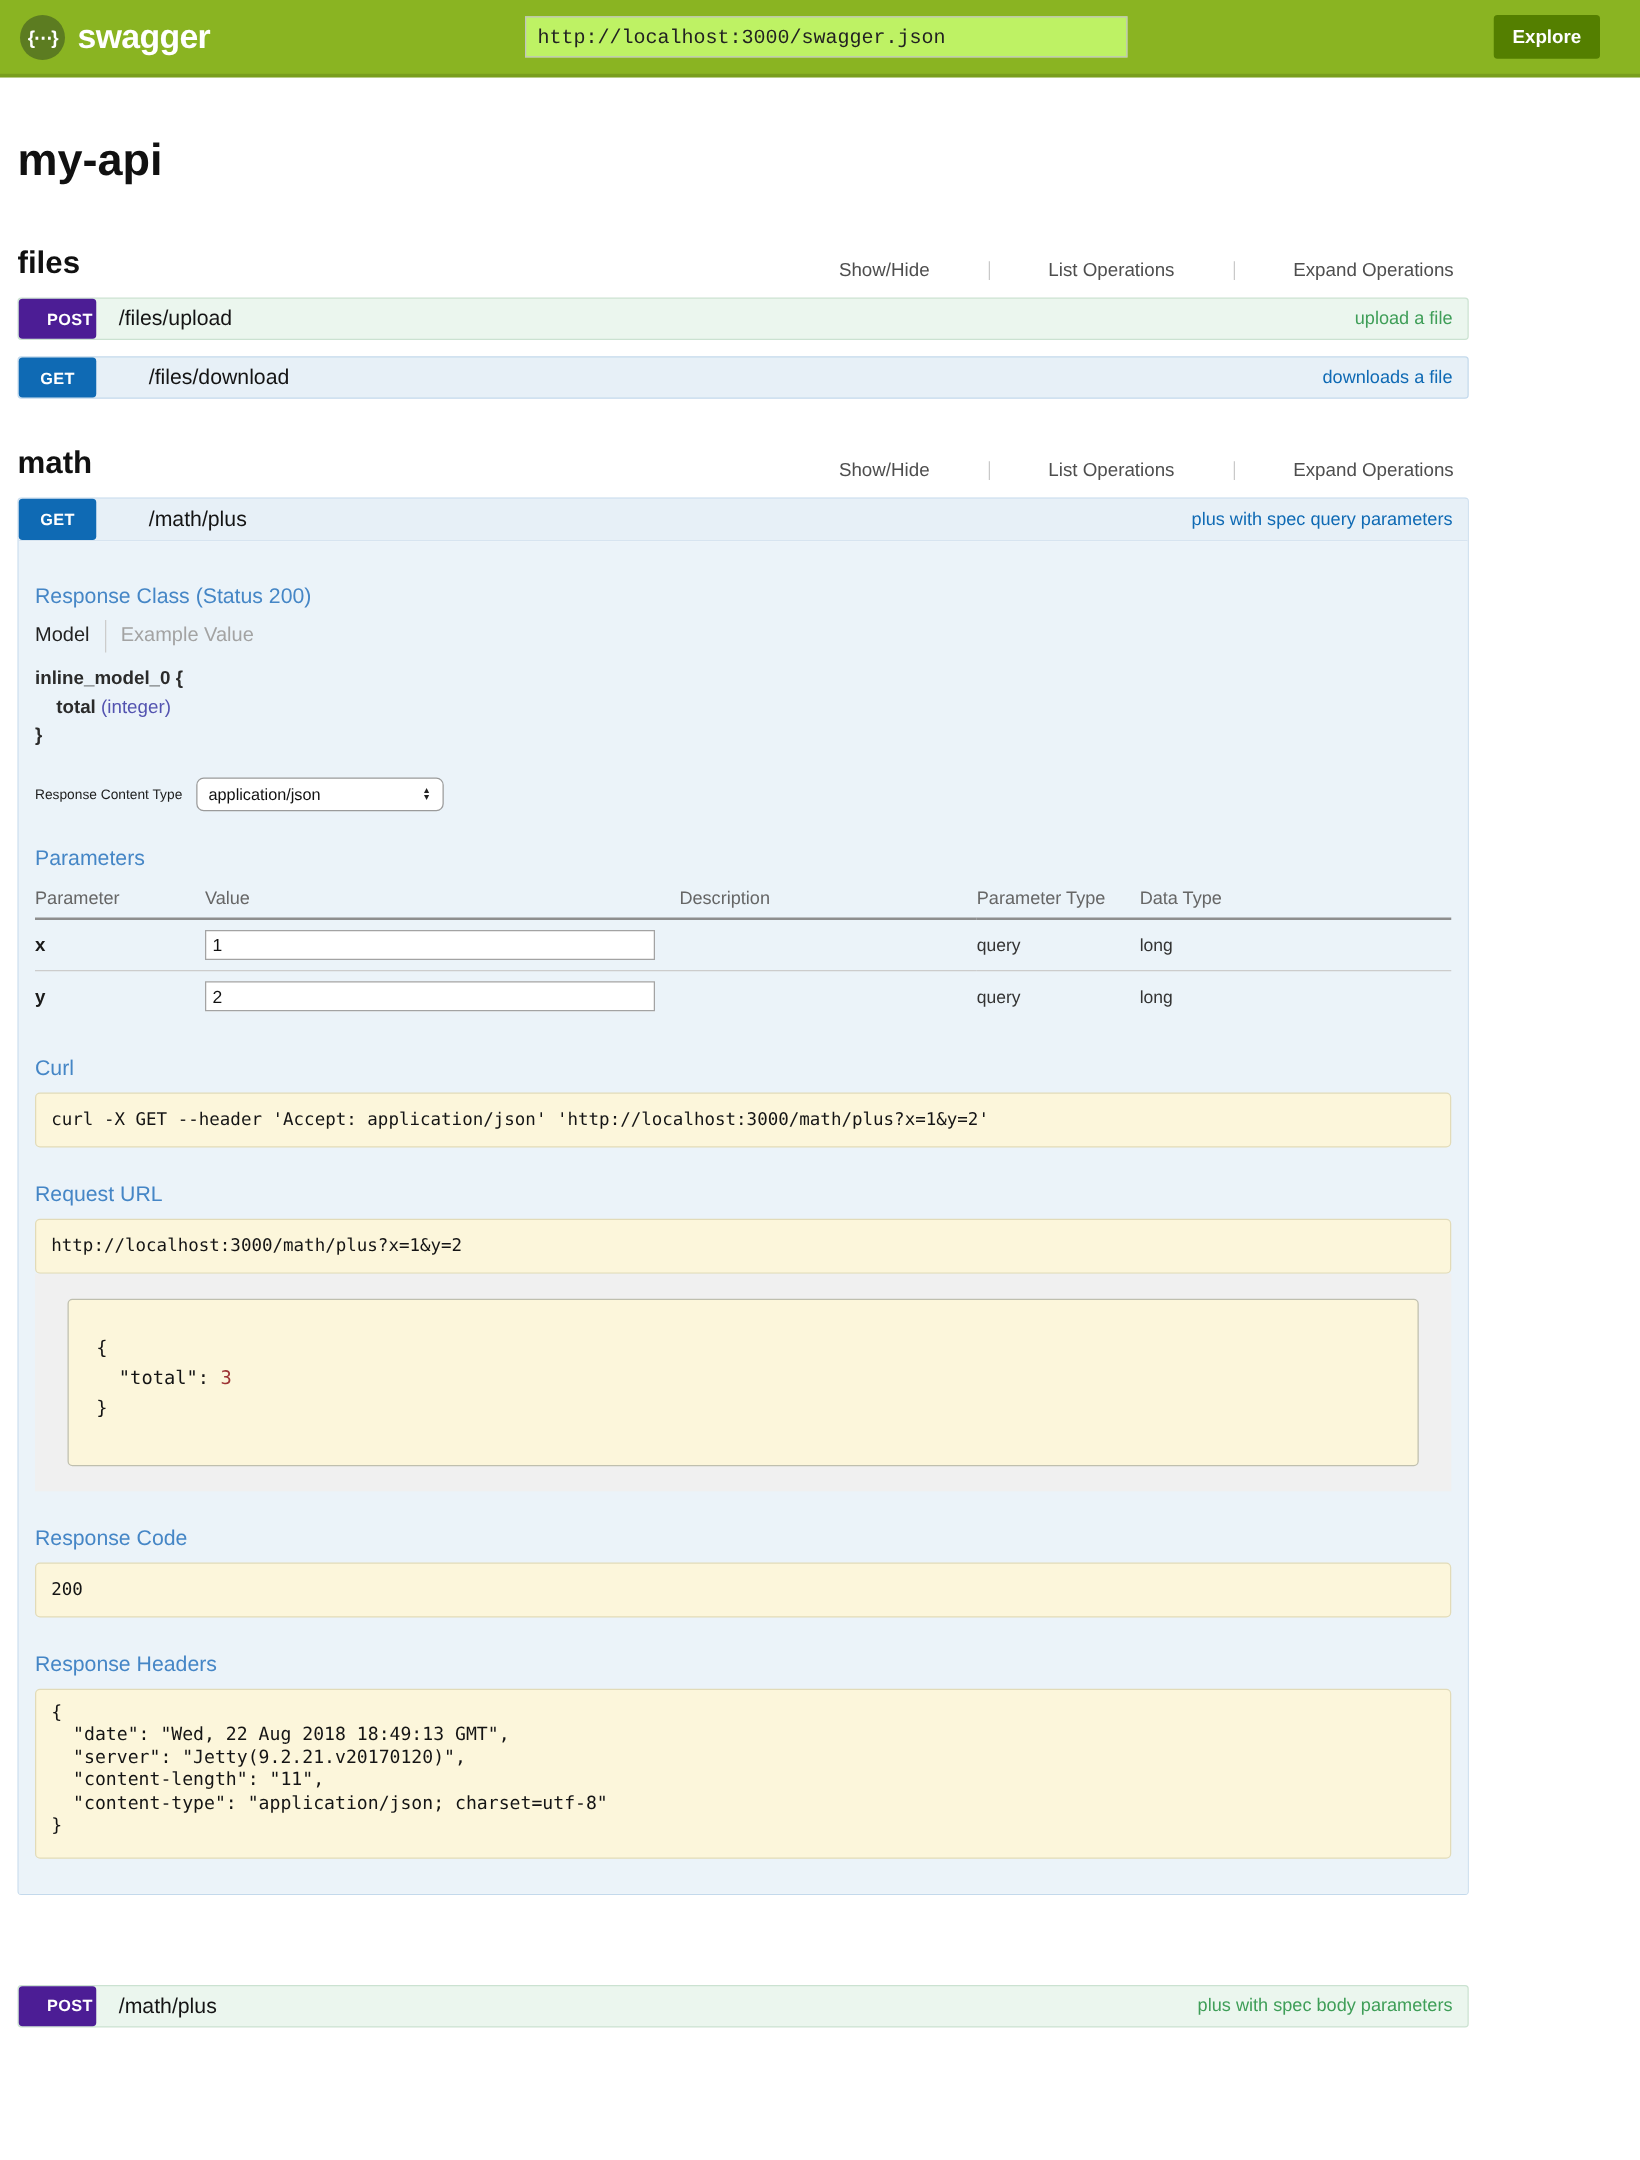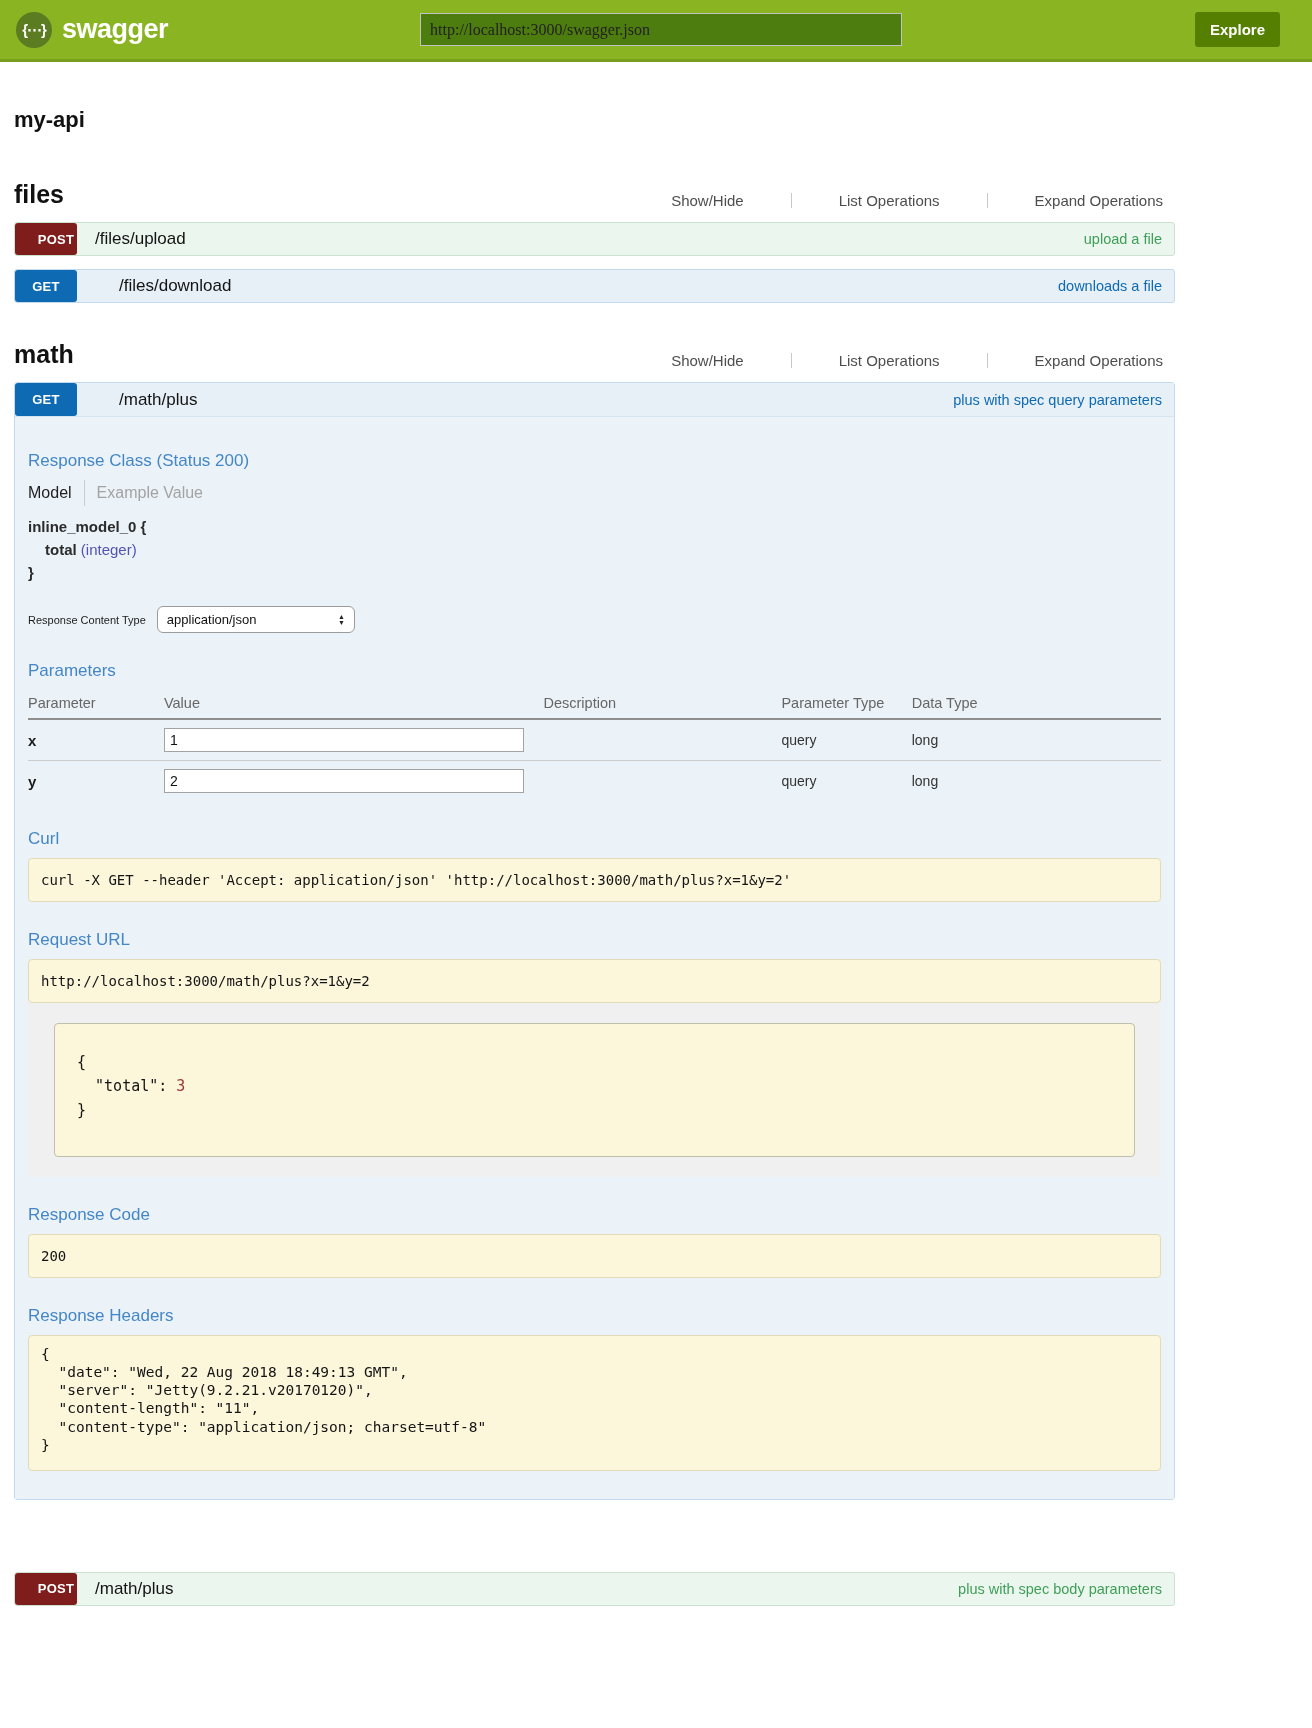--- a/index.html
+++ b/index.html
@@ -7,43 +7,43 @@
   body { font-family:"Liberation Sans", sans-serif; color:#333; }
 
   
   .topbar { height:62px; background:#8ab422; display:flex; align-items:center; padding:0 16px;
             border-bottom:3px solid rgba(0,0,0,0.12); }
   .logo-wrap { display:flex; align-items:center; cursor:pointer; }
   .logo-circle { width:36px; height:36px; border-radius:50%; background:#5c7c21; color:#fff;
                  display:flex; align-items:center; justify-content:center; font-weight:bold;
                  font-size:15px; letter-spacing:-1px; }
   .logo-text { color:#fff; font-weight:bold; font-size:27px; margin-left:10px; letter-spacing:-0.5px; }
-  .url-input { margin-left:252px; width:482px; height:33px; border:1px solid #c2c2c2; background:#4d7c0f;
-               padding:0 9px; font-size:16px; font-family:Liberation Serif, serif; color:#222; }
+  .url-input { margin-left:252px; width:482px; height:33px; border:1px solid #c2c2c2; background:#bef264;
+               padding:0 9px; font-size:16px; font-family:Liberation Mono, monospace; color:#222; }
   .explore-btn { margin-left:auto; margin-right:16px; background:#547f00; color:#fff; border:none;
                  border-radius:3px; font-weight:bold; font-size:15px; padding:9px 15px; cursor:pointer;
                  font-family:"Liberation Sans", sans-serif; }
 
   
   .container { width:1161px; margin-left:14px; }
-  h1.api-title { font-size:22px; color:#111; margin:45px 0 47px; font-weight:bold; }
+  h1.api-title { font-size:36px; color:#111; margin:45px 0 47px; font-weight:bold; }
 
   .section-head { display:flex; align-items:flex-end; justify-content:space-between; margin-bottom:13px; }
   .section-head h2 { font-size:25px; margin:0; color:#111; font-weight:bold; }
   .section-links { display:flex; align-items:center; font-size:15px; color:#4e4e4e; padding-right:12px;gap:35px; }
   .section-links a { color:#4e4e4e; text-decoration:none; cursor:pointer; }
   .pipe { width:1px; height:15px; background:#c9c9c9; margin:0 12px; display:inline-block; }
   .section-gap { height:24px; }
 
   
   .op { display:flex; align-items:center; border:1px solid; border-radius:3px; height:34px; margin-bottom:13px; }
   .badge { min-width:62px; align-self:stretch; display:flex; align-items:center; justify-content:center;
            color:#fff; font-weight:bold; font-size:13px; border-radius:3px; letter-spacing:0.3px; }
   .post-op { background:#ebf6ee; border-color:#cbe2d1; }
-  .post-op .badge { background:#7f1d1d;padding-left:20px; }
+  .post-op .badge { background:#4c1d95;padding-left:20px; }
   .post-op .summary { color:#3f9e58; }
   .get-op { background:#e7f0f7; border-color:#c3d9ec;gap:24px; }
   .get-op .badge { background:#0f6ab4; }
   .get-op .summary { color:#0f6ab4; }
   .path { margin-left:18px; font-size:17px; color:#141414; cursor:pointer; }
   .summary { margin-left:auto; margin-right:12px; font-size:14.5px; cursor:pointer; }
 
   
   .expanded { border:1px solid #c3d9ec; border-radius:3px; margin-bottom:72px; }
   .expanded .op { margin-bottom:0; border:none; border-bottom:1px solid #d7e4f0; border-radius:0; }

